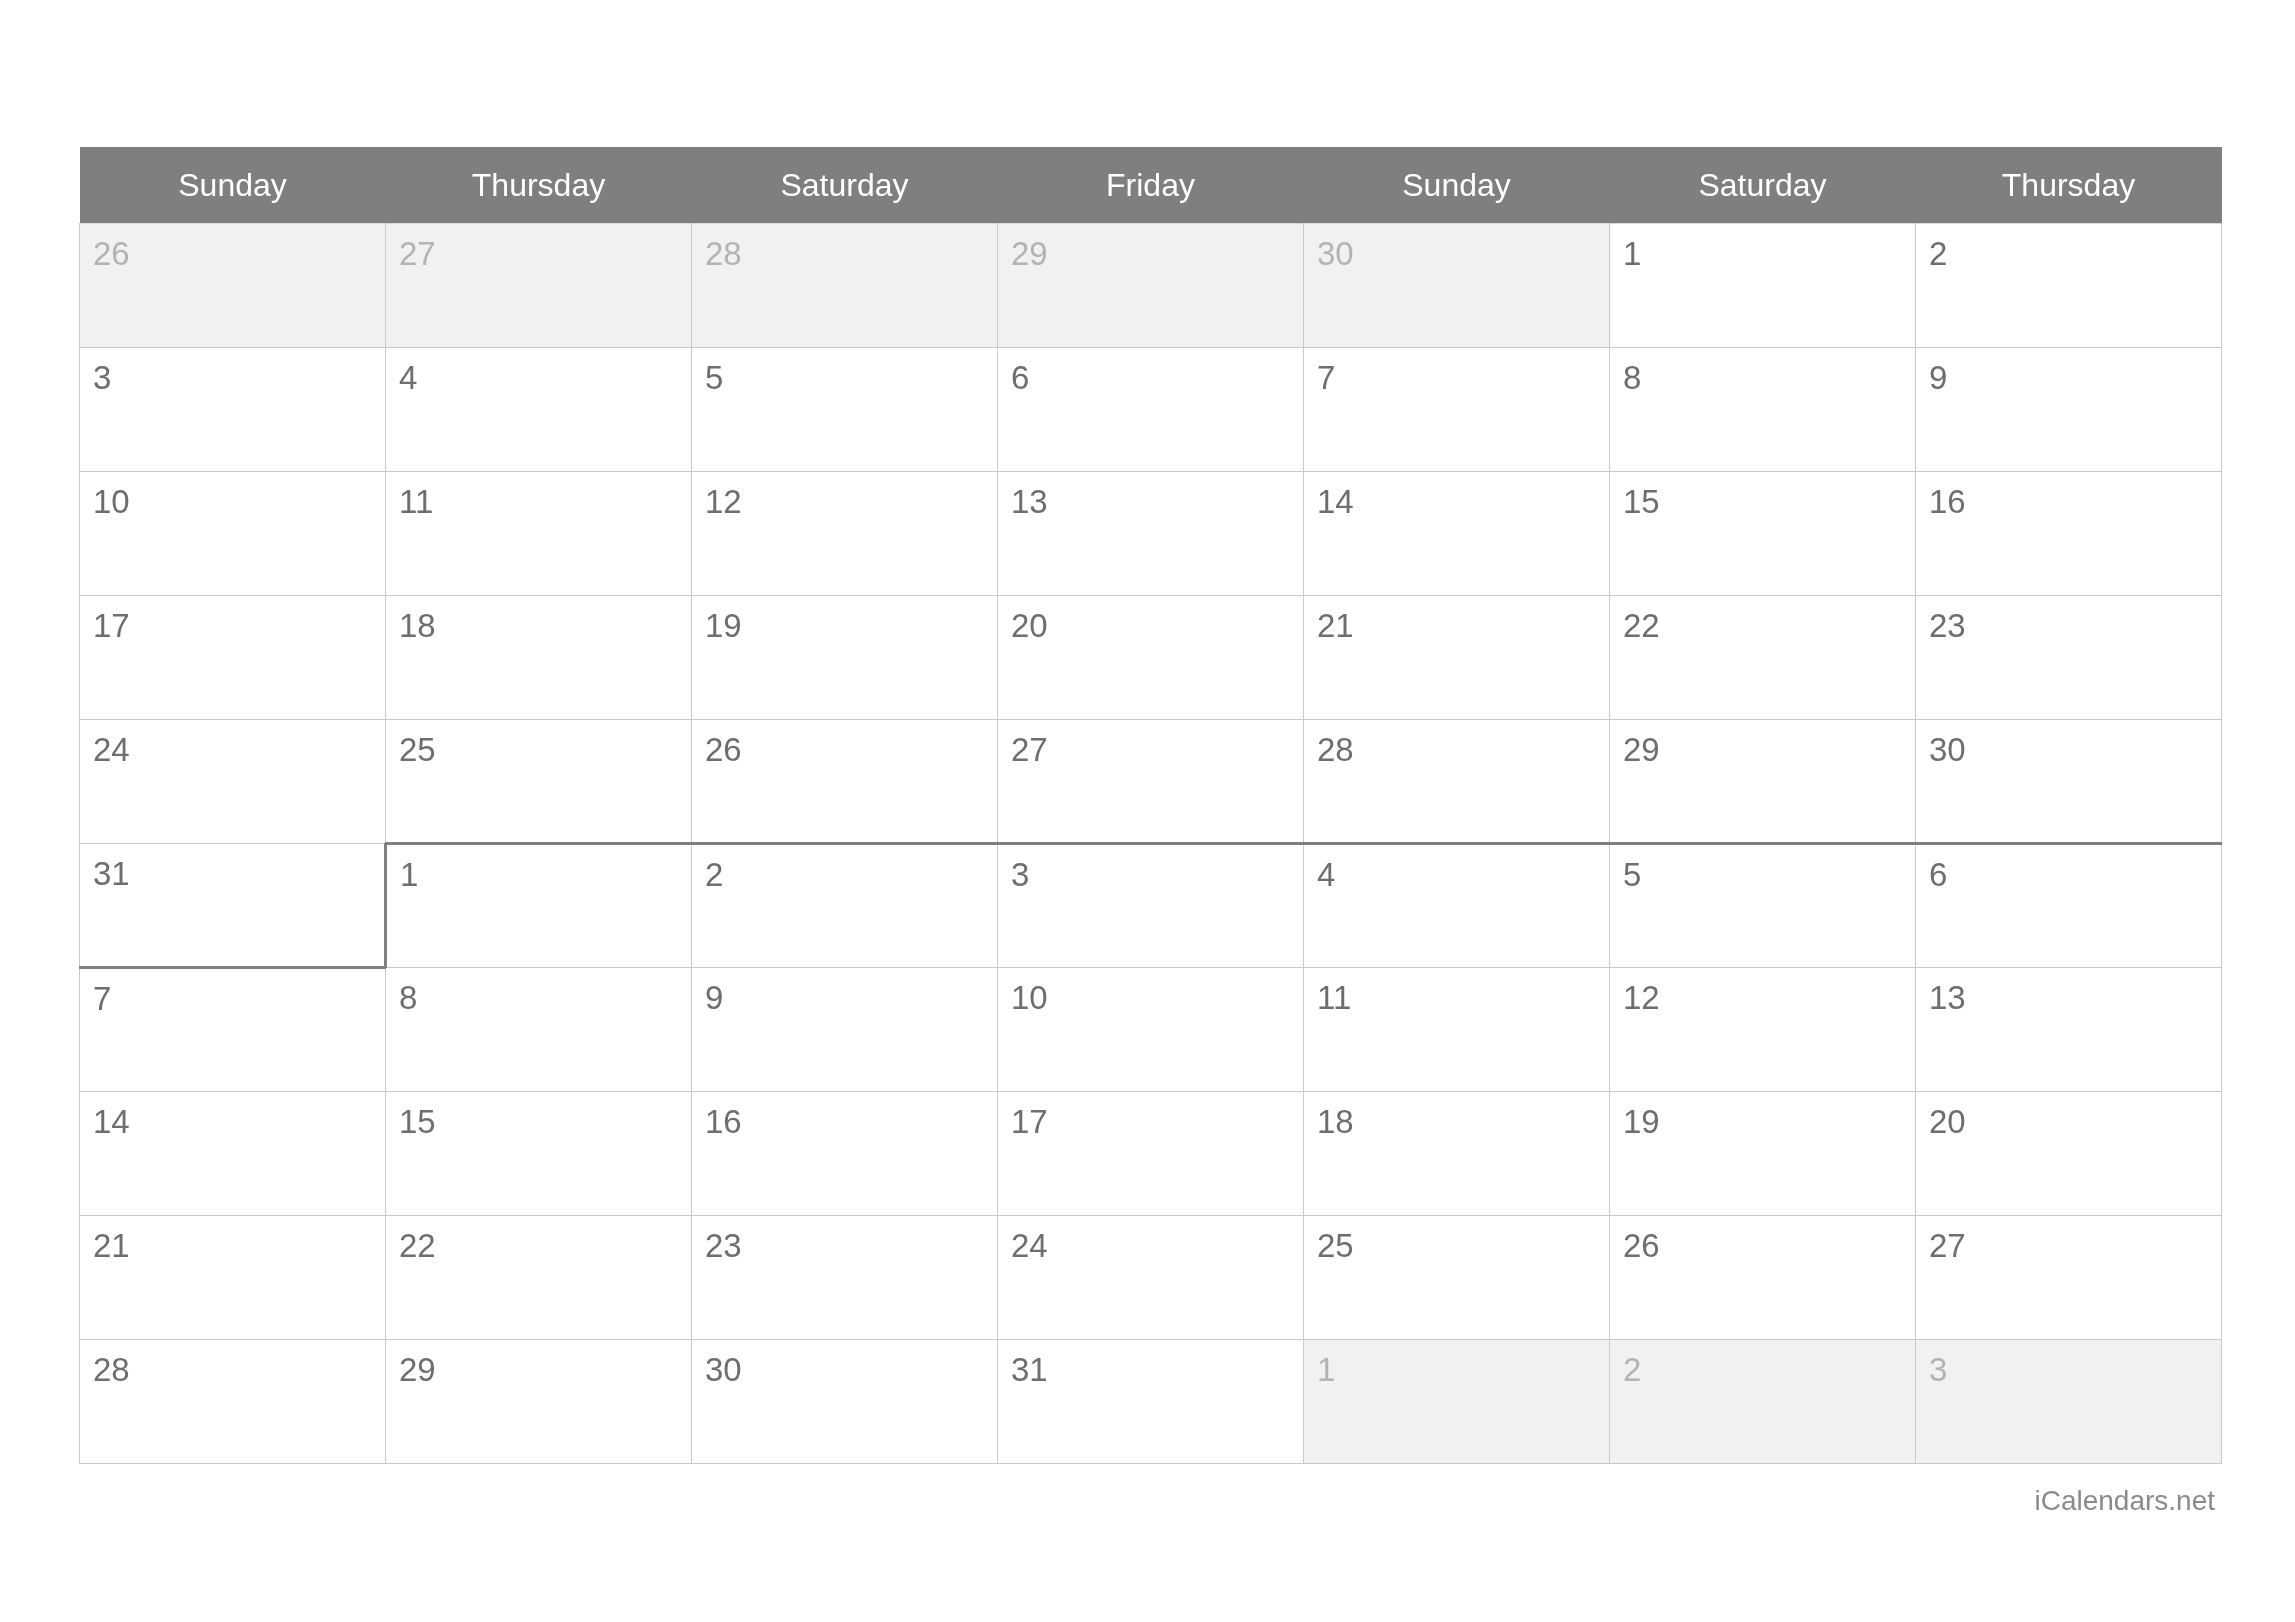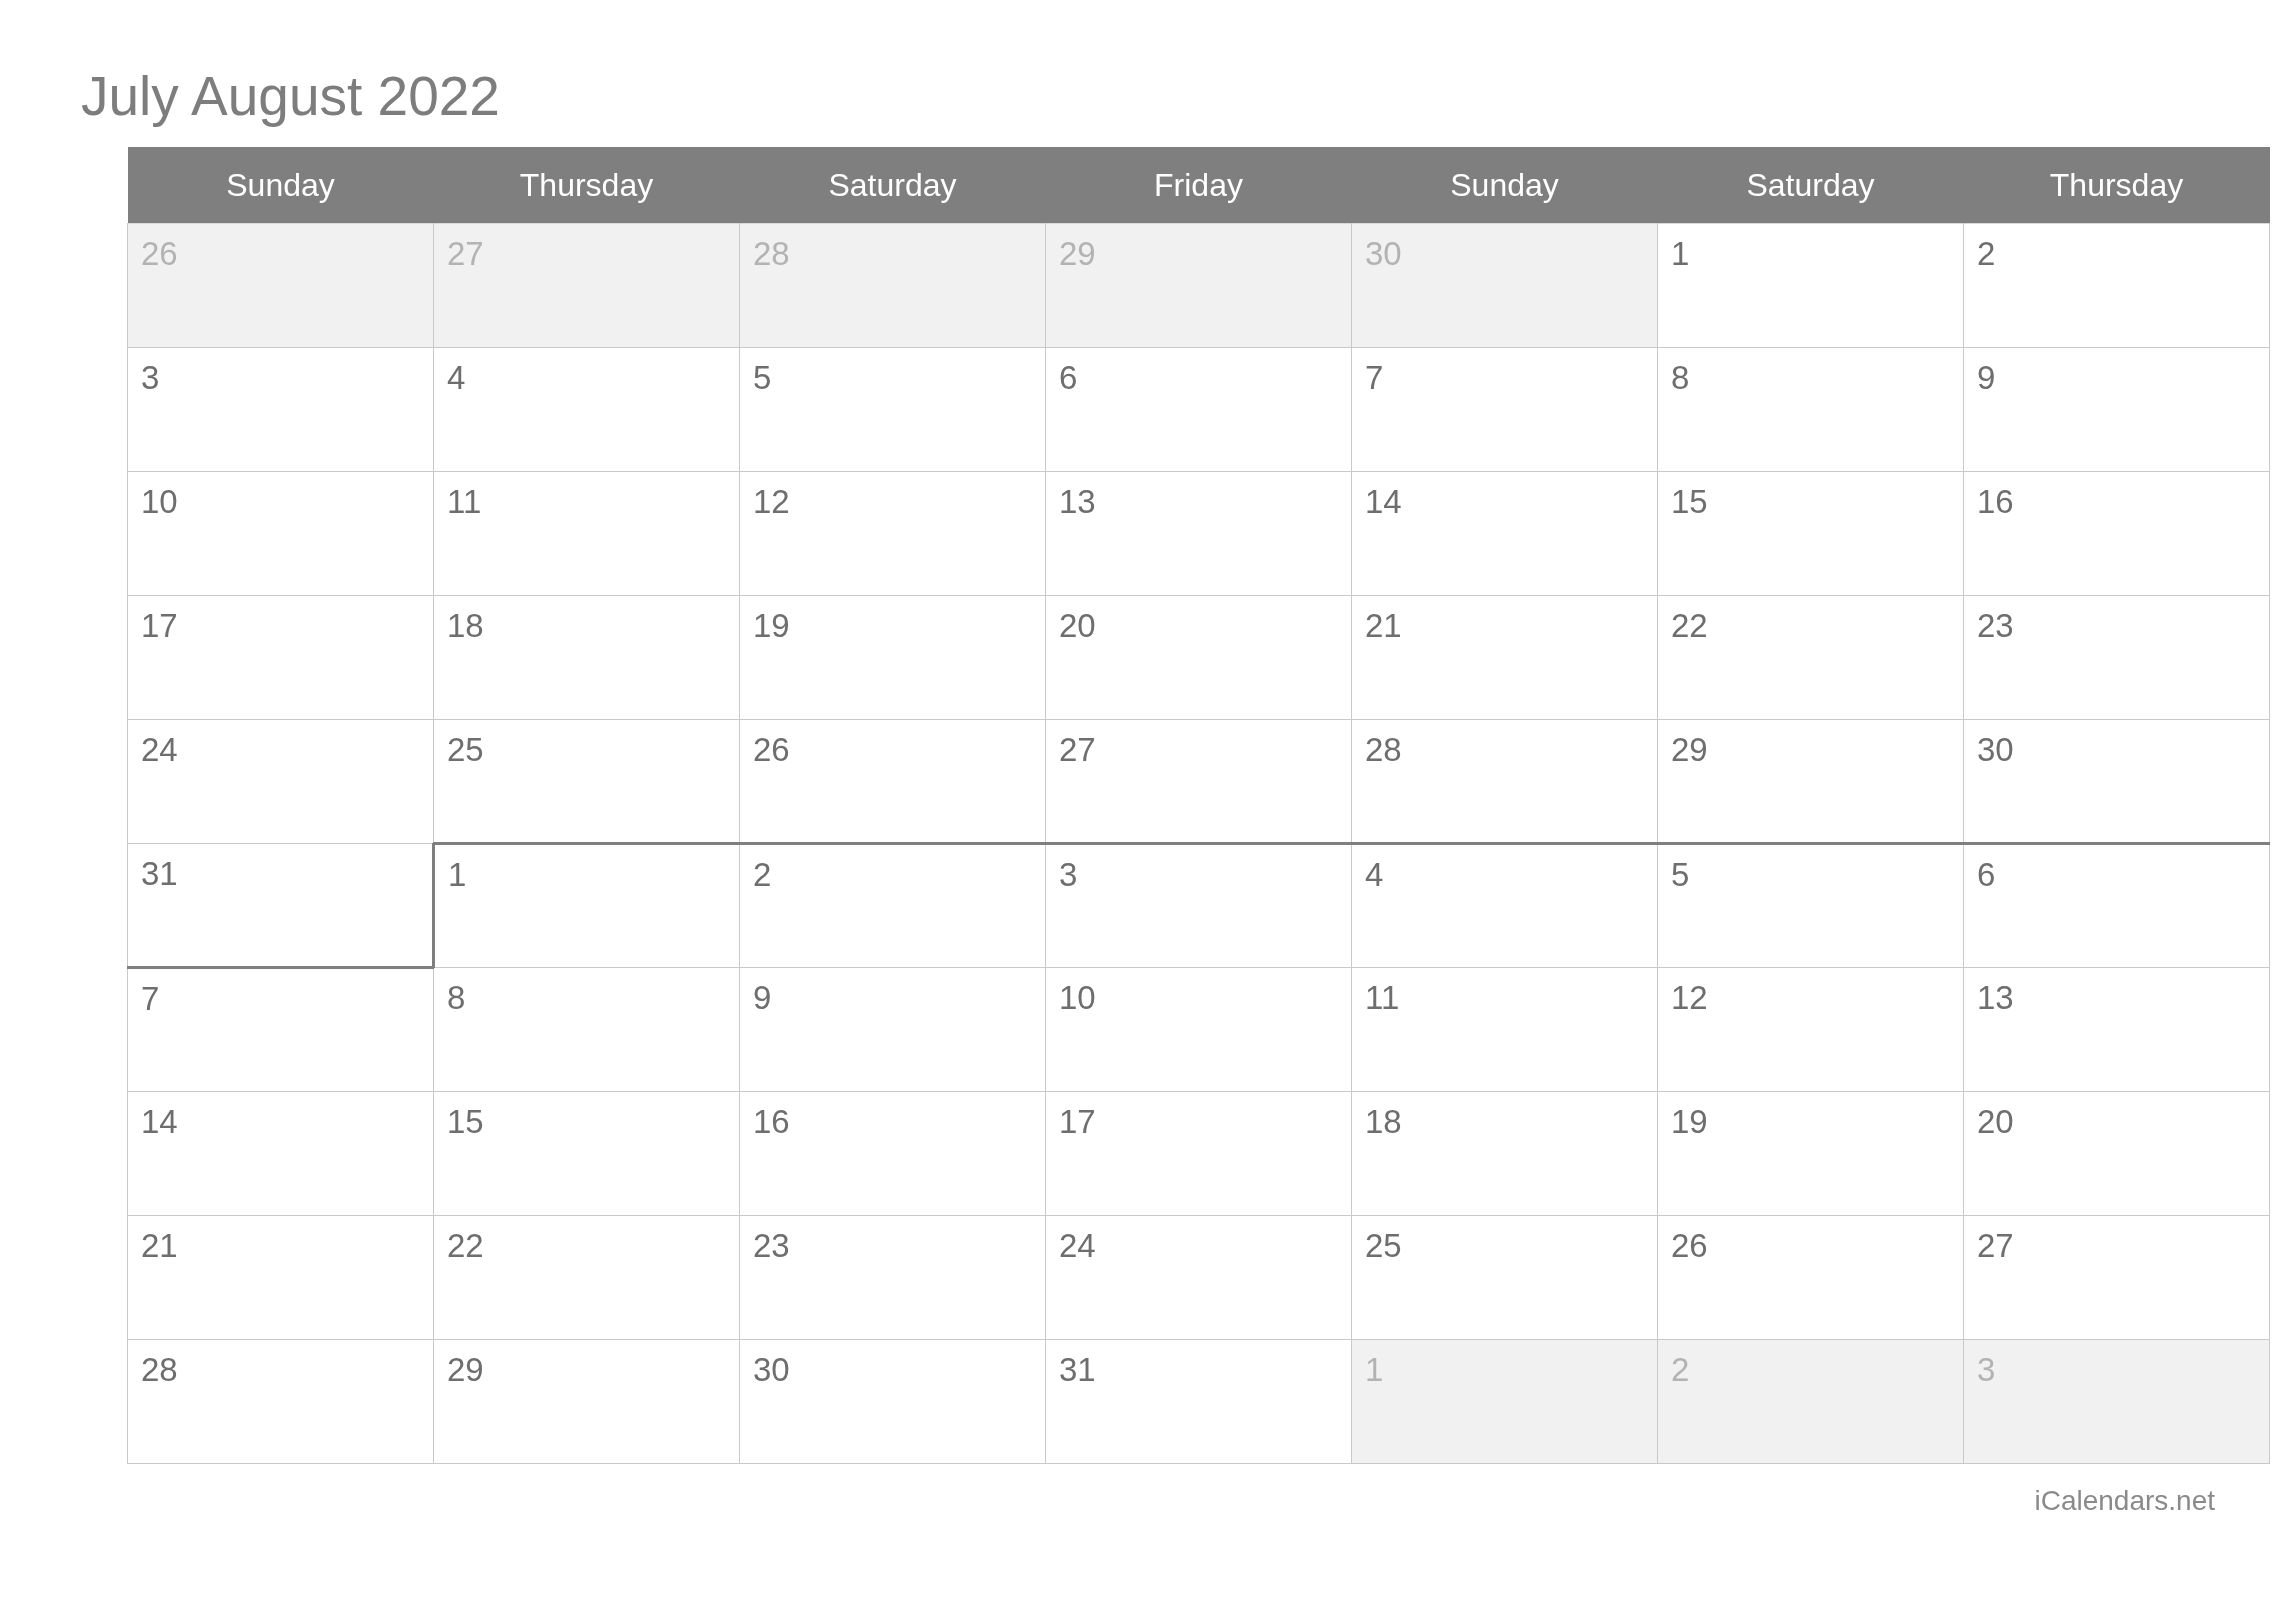--- a/index.html
+++ b/index.html
@@ -33,21 +33,20 @@
   .cal-wrap {
     position: absolute;
     left: 79px;
     top: 147px;
     width: 2141px;
   }
   table.calendar {
     border-collapse: collapse;
     table-layout: fixed;
     width: 2141px;
-    margin-left: 48px;
   }
   table.calendar col { width: 306px; }
 
   thead th.dow {
     background: #7f7f7f;
     color: #ffffff;
     font-size: 32px;
     font-weight: normal;
     height: 76px;
     text-align: center;
@@ -93,21 +92,20 @@
     color: #8a8a8a;
     text-align: right;
     white-space: nowrap;
   }
 </style>
 </head>
 <body>
 
 <div class="page">
 
-  <div class="cal-title">July August 2022</div>
 
   <div class="cal-wrap">
     <table class="calendar">
       <colgroup>
         <col>
           <col>
           <col>
           <col>
           <col>
           <col>

